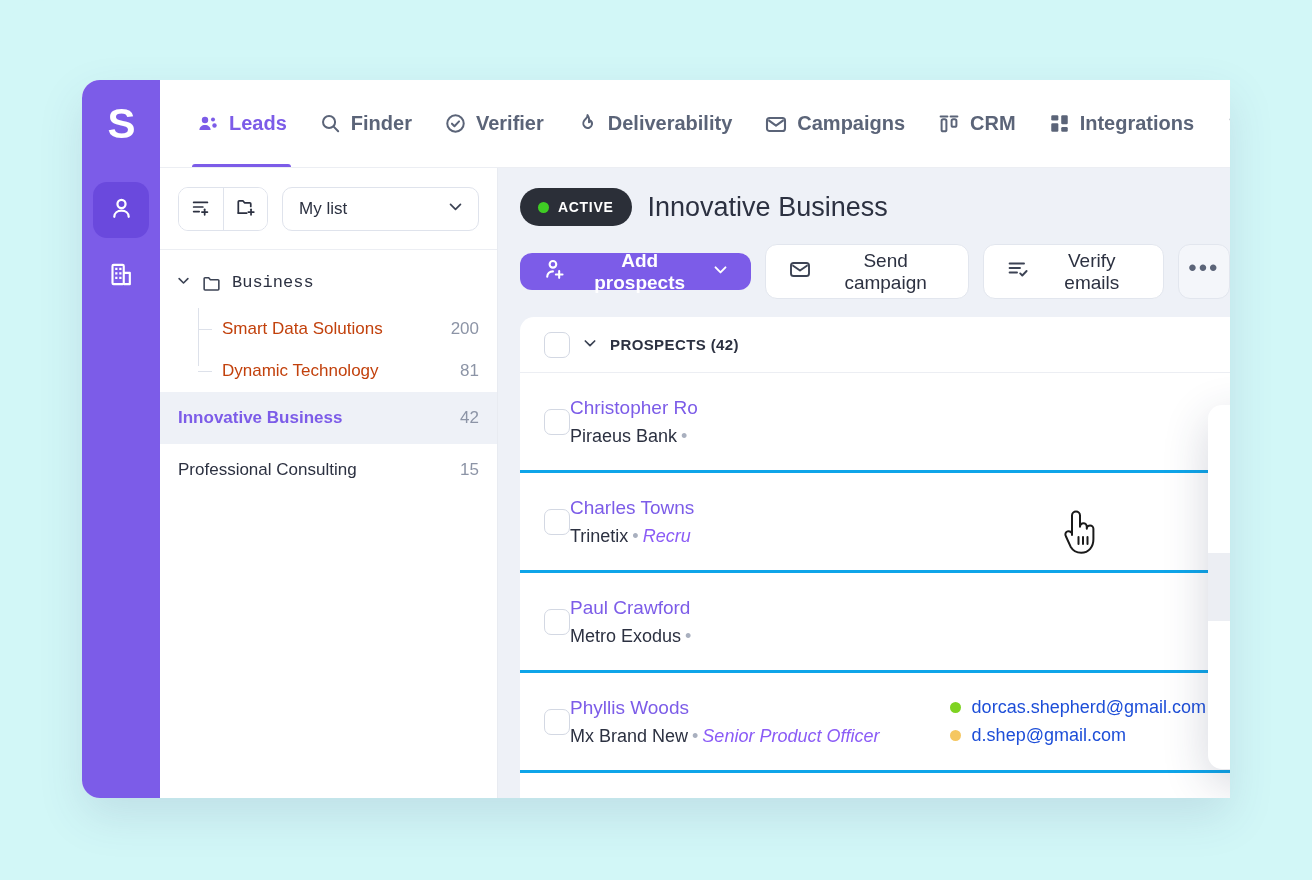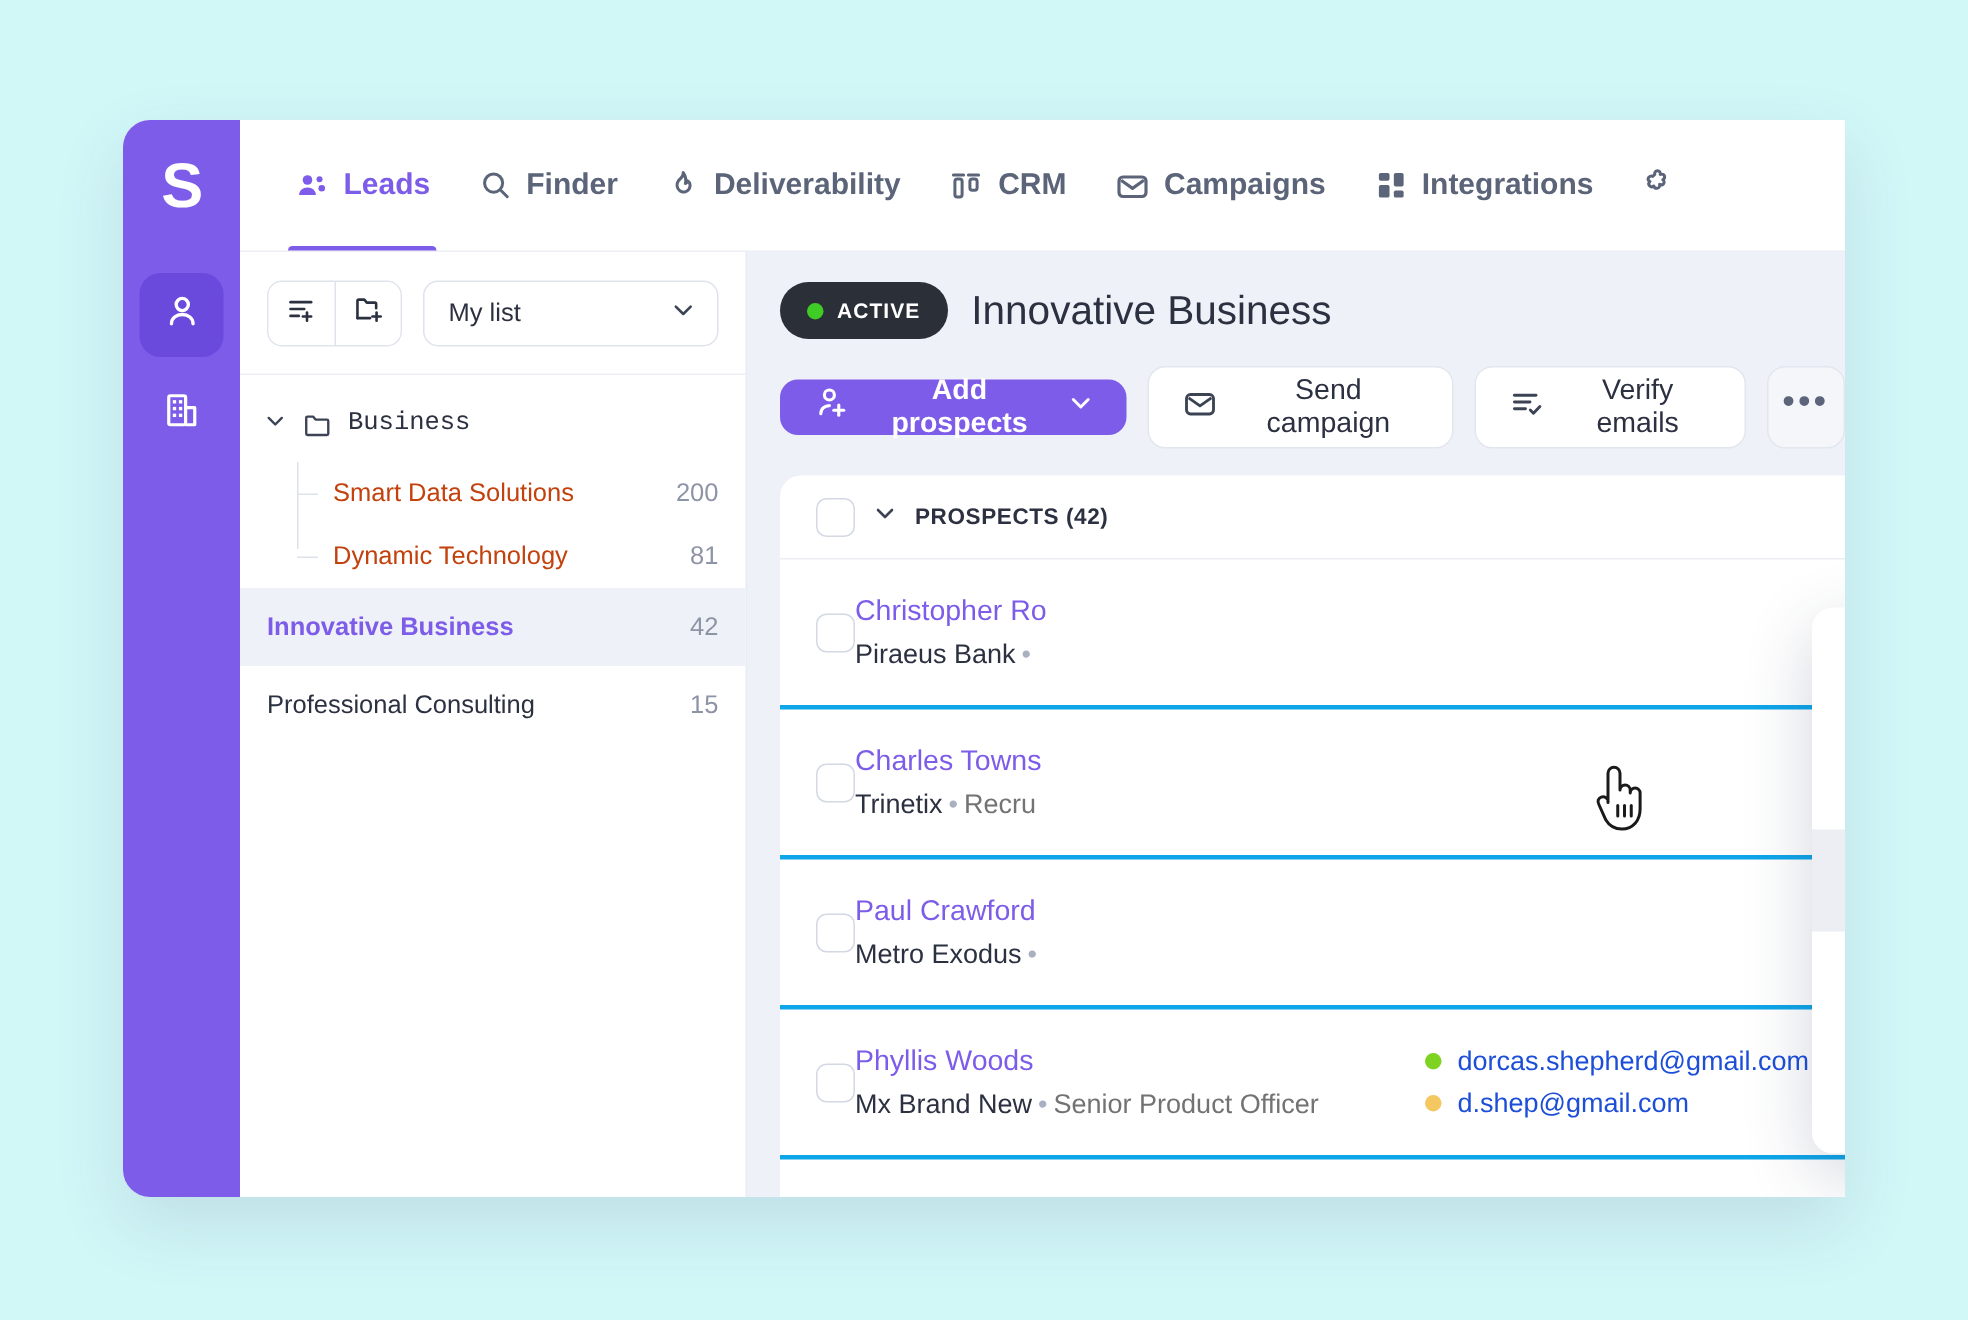--- a/index.html
+++ b/index.html
@@ -234,21 +234,21 @@
   }
   .trow {
     display: flex; align-items: center; 
     height: 100px; padding: 0 24px;
     border-bottom: 3px solid #0ea5e9;
   }
   .trow-info { min-width: 0; }
   .p-name { font-size: 19px; color: #7c5ce8; margin-bottom: 7px; cursor: pointer; white-space: nowrap; }
   .p-sub { font-size: 18px; color: #2c3141; white-space: nowrap; }
   .p-sub .sep { color: #a9b0bf; margin: 0 4px; }
-  .p-sub .role { color: #737373; }
+  .p-sub .role { color: #8b5cf6; font-style: italic; }
   .emails { margin-left: auto; }
   .email-line {
     display: flex; align-items: center; gap: 11px;
     font-size: 18px; color: #1d4ed8; white-space: nowrap;
   }
   .email-line + .email-line { margin-top: 7px; }
   .edot { width: 11px; height: 11px; border-radius: 50%; flex: none; }
 
   
   .menu {
@@ -298,50 +298,59 @@
         <div class="nav-item">
           <span class="nav-ico">
             <svg width="23" height="23" viewBox="0 0 24 24" fill="none" stroke="#5b6478" stroke-width="2.1" stroke-linecap="round">
               <circle cx="10.5" cy="10.5" r="6.3"></circle>
                 <line x1="15.3" y1="15.3" x2="20" y2="20"></line>
             </svg>
           </span>
           <span>Finder</span>
         </div>
 
+        <div class="nav-item">
+          <span class="nav-ico">
+            <svg width="23" height="23" viewBox="0 0 24 24" fill="none" stroke="#5b6478" stroke-width="2.1" stroke-linecap="round" stroke-linejoin="round">
+              <circle cx="12" cy="12" r="8.6"></circle>
+                <path d="M8.3 12.2l2.6 2.6 4.8-5"></path>
+            </svg>
+          </span>
+          <span>Verifier</span>
+        </div>
 
         <div class="nav-item">
           <span class="nav-ico">
             <svg width="23" height="23" viewBox="0 0 24 24" fill="none" stroke="#5b6478" stroke-width="2.1" stroke-linecap="round" stroke-linejoin="round">
               <path d="M12 3.2c.4 3-2.1 3.8-3.4 5.7-1.5 2.2-1.2 5.3 1 6.9 2.6 1.9 6.3.6 7-2.6.5-2.3-.8-3.9-1.9-4.5.2 1.3-.5 2-1.2 2 .6-2.5-.2-5.6-1.5-7.5z"></path>
             </svg>
           </span>
           <span>Deliverability</span>
+        </div>
+
+        <div class="nav-item">
+          <span class="nav-ico">
+            <svg width="24" height="24" viewBox="0 0 24 24" fill="none" stroke="#5b6478" stroke-width="2.1" stroke-linejoin="round">
+              <rect x="3" y="6" width="18" height="13" rx="2.6"></rect>
+                <path d="M4.4 8.2l7.6 5.4 7.6-5.4"></path>
+            </svg>
+          </span>
+          <span>Campaigns</span>
         </div>
 
         <div class="nav-item">
           <span class="nav-ico">
             <svg width="24" height="24" viewBox="0 0 24 24" fill="none" stroke="#5b6478" stroke-width="2" stroke-linecap="round">
               <line x1="3.6" y1="4.6" x2="10.4" y2="4.6"></line>
               <rect x="4.6" y="7.3" width="4.8" height="12" rx="1.6"></rect>
               <line x1="13.6" y1="4.6" x2="20.4" y2="4.6"></line>
               <rect x="14.6" y="7.3" width="4.8" height="7.5" rx="1.6"></rect>
             </svg>
           </span>
           <span>CRM</span>
-        </div>
-
-        <div class="nav-item">
-          <span class="nav-ico">
-            <svg width="24" height="24" viewBox="0 0 24 24" fill="none" stroke="#5b6478" stroke-width="2.1" stroke-linejoin="round">
-              <rect x="3" y="6" width="18" height="13" rx="2.6"></rect>
-                <path d="M4.4 8.2l7.6 5.4 7.6-5.4"></path>
-            </svg>
-          </span>
-          <span>Campaigns</span>
         </div>
 
         <div class="nav-item">
           <span class="nav-ico">
             <svg width="23" height="23" viewBox="0 0 24 24" fill="#5b6478">
               <rect x="3.4" y="3.4" width="7.4" height="5.4" rx="1.3"></rect>
               <rect x="13.8" y="3.4" width="6.8" height="9.4" rx="1.3"></rect>
               <rect x="3.4" y="11.8" width="7.4" height="8.8" rx="1.3"></rect>
               <rect x="13.8" y="15.6" width="6.8" height="5" rx="1.3"></rect>
             </svg>

